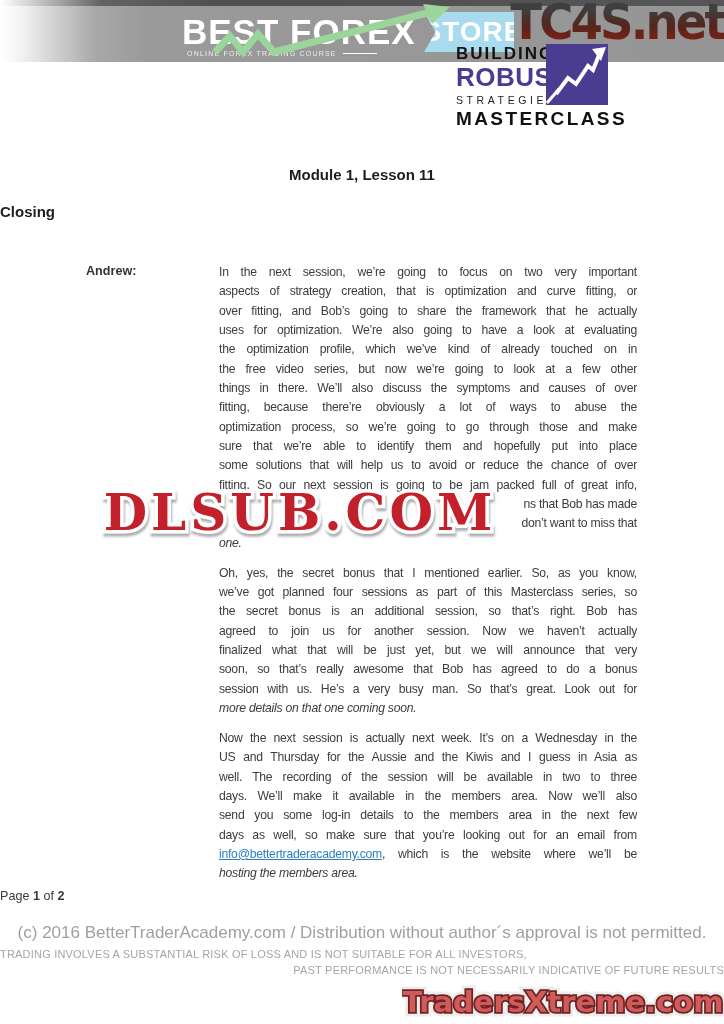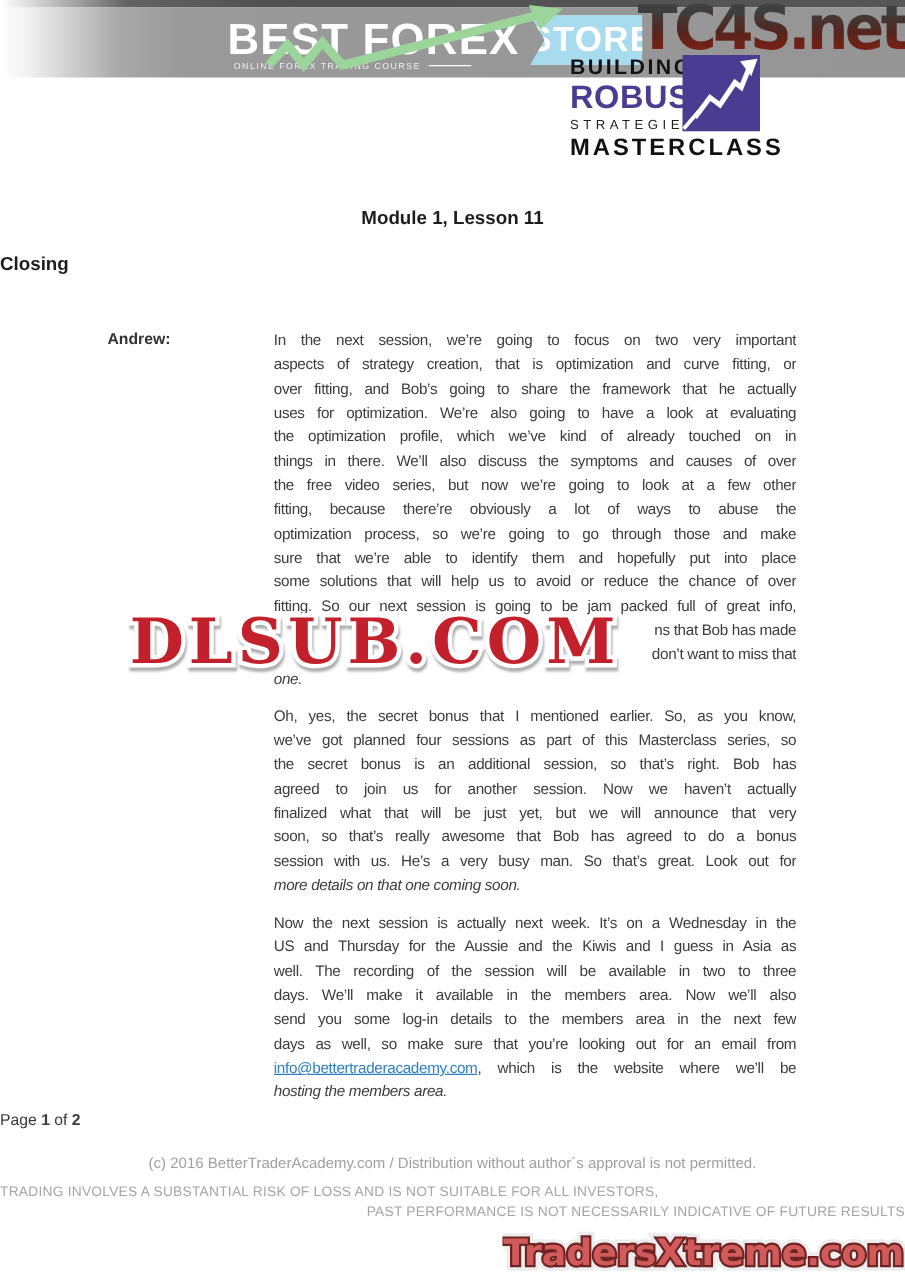--- a/index.html
+++ b/index.html
@@ -68,21 +68,21 @@
   .line.split{display:flex;justify-content:space-between;}
   .email{color:#2e7fc2;text-decoration:underline;cursor:pointer;}
   
   .wm-center{position:absolute;left:98px;top:484px;width:404px;height:62px;}
   .wm-bottom{position:absolute;left:402px;top:981px;width:322px;height:42px;}
   
   .page-line{position:absolute;top:889px;left:0;width:100%;text-align:left;
     font-size:12.6px;color:#3a3a3a;}
   .page-line b{font-weight:bold;}
   .copyright{position:absolute;top:923px;left:0;width:100%;text-align:center;
-    font-size:12px;color:#9f9f9f;}
+    font-size:17px;color:#9f9f9f;}
   .disc1{position:absolute;top:948px;left:0;width:100%;text-align:left;
     font-size:11px;color:#a5a5a5;letter-spacing:0.2px;}
   .disc2{position:absolute;top:964px;left:0;width:100%;text-align:right;
     font-size:11px;color:#a5a5a5;letter-spacing:0.2px;}
 </style>
 </head>
 <body>
 
 <div class="banner-top"></div>
 <div class="banner"></div>
@@ -121,22 +121,22 @@
 
 <div class="transcript">
   <div class="speaker">Andrew:</div>
   <div class="paras">
       <div class="para">
         <div class="line">In the next session, we’re going to focus on two very important</div>
         <div class="line">aspects of strategy creation, that is optimization and curve fitting, or</div>
         <div class="line">over fitting, and Bob’s going to share the framework that he actually</div>
         <div class="line">uses for optimization. We’re also going to have a look at evaluating</div>
         <div class="line">the optimization profile, which we’ve kind of already touched on in</div>
+        <div class="line">the free video series, but now we’re going to look at a few other</div>
         <div class="line">things in there. We’ll also discuss the symptoms and causes of over</div>
-        <div class="line">the free video series, but now we’re going to look at a few other</div>
         <div class="line">fitting, because there’re obviously a lot of ways to abuse the</div>
         <div class="line">optimization process, so we’re going to go through those and make</div>
         <div class="line">sure that we’re able to identify them and hopefully put into place</div>
         <div class="line">some solutions that will help us to avoid or reduce the chance of over</div>
         <div class="line">fitting. So our next session is going to be jam packed full of great info,</div>
         <div class="line split">
           <span>i</span>
           <span>ns that Bob has made</span>
         </div>
         <div class="line split">

